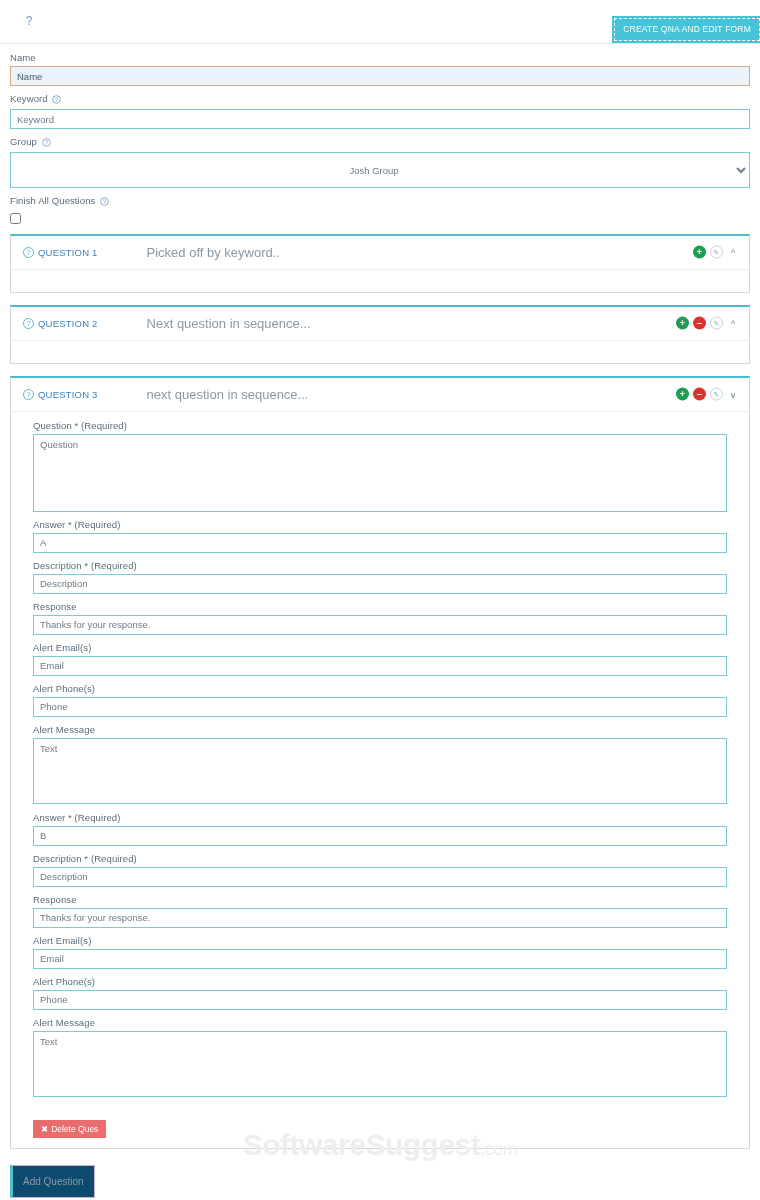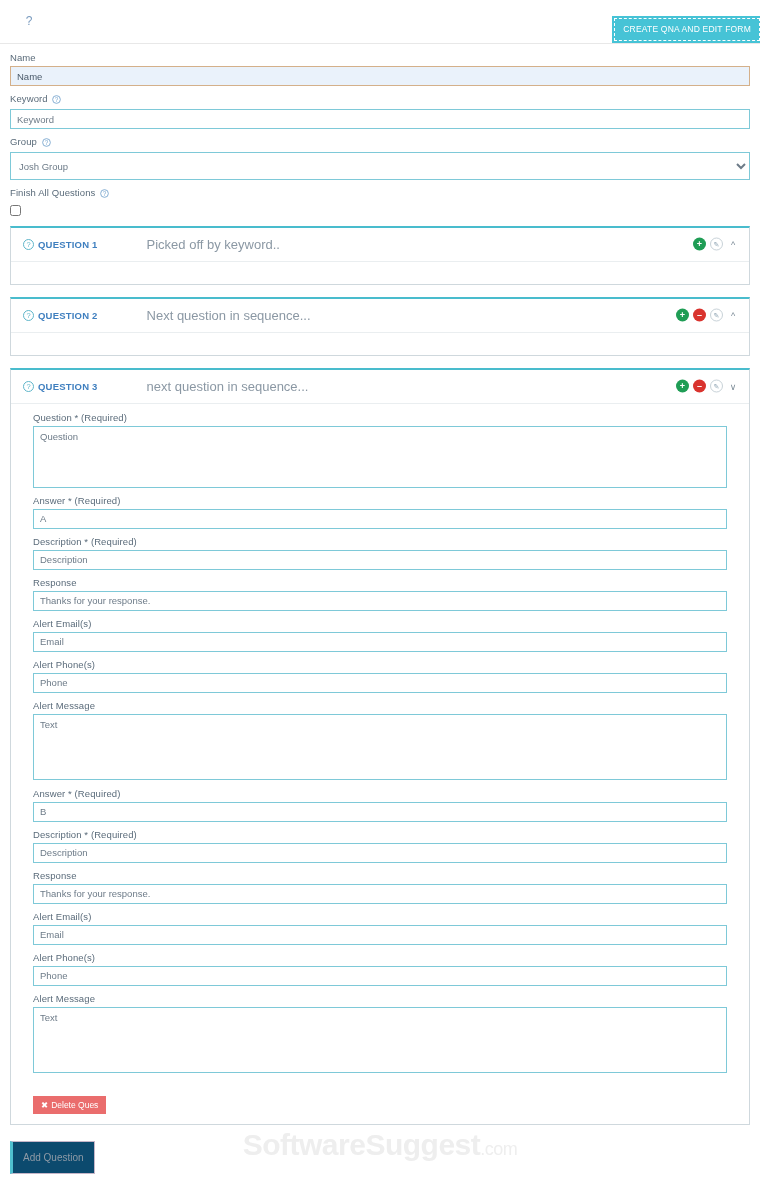--- a/index.html
+++ b/index.html
@@ -66,21 +66,21 @@
     font-size: 9.5px;
     font-family: "Liberation Sans", sans-serif;
     padding: 2px 6px;
     outline: none;
   }
   .inp.autofill {
     background: #eaf2fb;
     border: 1px solid #d4b08a;
     color: #4a5a6a;
   }
-  select.inp { padding: 7px 4px; height: 28px; -webkit-appearance: menulist; }
+  select.inp { padding: 7px 4px; height: 36px; text-align: center; -webkit-appearance: menulist; }
   .checkbox-row { margin-top: 2px; }
   input[type=checkbox] {
     width: 11px; height: 11px; margin: 0;
     vertical-align: middle;
   }
 
   
   .qpanel {
     border: 1px solid #cfd8dd;
     border-top: 2px solid #49bccd;
@@ -97,21 +97,21 @@
   .qhead-title {
     display: flex; align-items: center; gap: 4px;
     font-size: 10px;
   }
   .qmark {
     display: inline-block;
     width: 11px; height: 11px;
   }
   .qnum {
     color: #3f7fbf;
-    font-weight: bold;
+    font-weight: normal;
     font-size: 9.5px;
     letter-spacing: .2px;
   }
   .qsub {
     color: #8b98a4;
     font-size: 13px;
     margin-left: 18px;
     padding-left: 27px;
   }
   .qactions {
@@ -143,21 +143,21 @@
     width: 100%;
     border: 1px solid #7ec9d8;
     background: #ffffff;
     color: #6d7b88;
     font-size: 9.5px;
     font-family: "Liberation Sans", sans-serif;
     padding: 4px 6px;
     resize: none;
     outline: none;
   }
-  .ta.big { height: 62px; }
+  .ta.big { height: 78px; }
   .ta.mid { height: 66px; }
 
   .btn-delete {
     background: #ea6d6d;
     border: none;
     color: #ffffff;
     font-size: 8.5px;
     padding: 4px 8px;
     margin-top: 16px;
     cursor: pointer;

